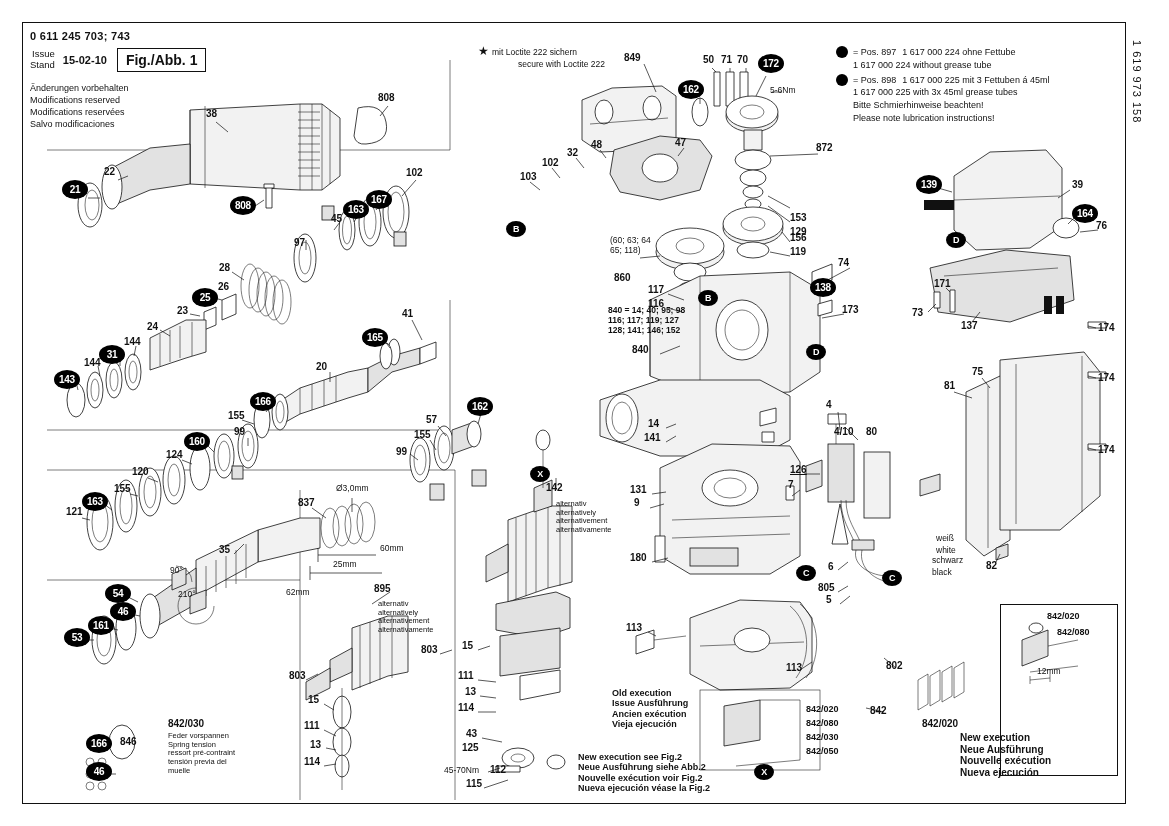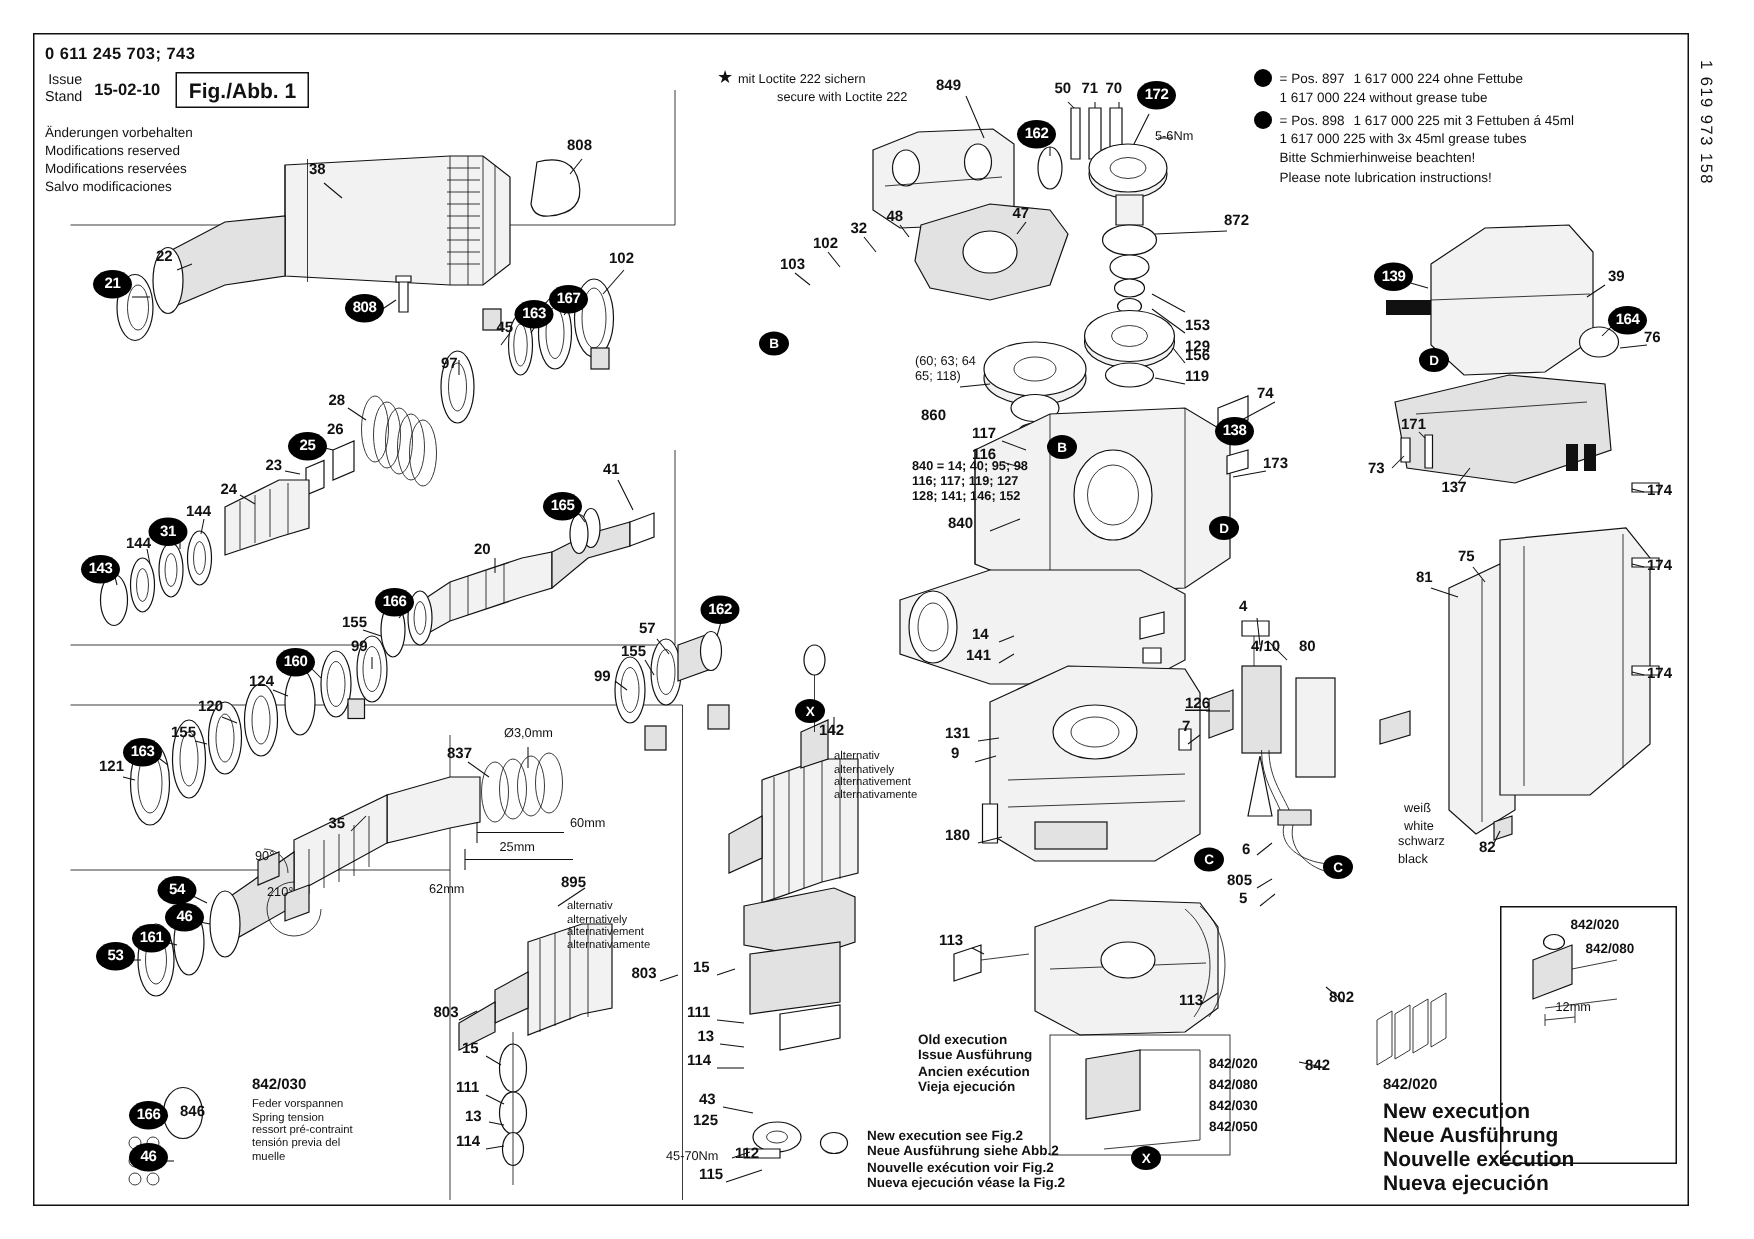--- a/index.html
+++ b/index.html
@@ -648,21 +648,21 @@
 Neue Ausführung siehe Abb.2
 Nouvelle exécution voir Fig.2
 Nueva ejecución véase la Fig.2</div>
 
   <div class="t b" style="left:806px; top:704px; font-size:9px;">842/020</div>
   <div class="t b" style="left:806px; top:718px; font-size:9px;">842/080</div>
   <div class="t b" style="left:806px; top:732px; font-size:9px;">842/030</div>
   <div class="t b" style="left:806px; top:746px; font-size:9px;">842/050</div>
 
   <div class="t b" style="left:922px; top:718px;">842/020</div>
-  <div class="t b" style="left:922px; top:732px; font-size:14px;">New execution
+  <div class="t b" style="left:960px; top:732px; font-size:10px;">New execution
 Neue Ausführung
 Nouvelle exécution
 Nueva ejecución</div>
 
   <div class="t sm" style="left:936px; top:534px;">weiß</div>
   <div class="t sm" style="left:936px; top:546px;">white</div>
   <div class="t sm" style="left:932px; top:556px;">schwarz</div>
   <div class="t sm" style="left:932px; top:568px;">black</div>
 
   <div class="notebox">

